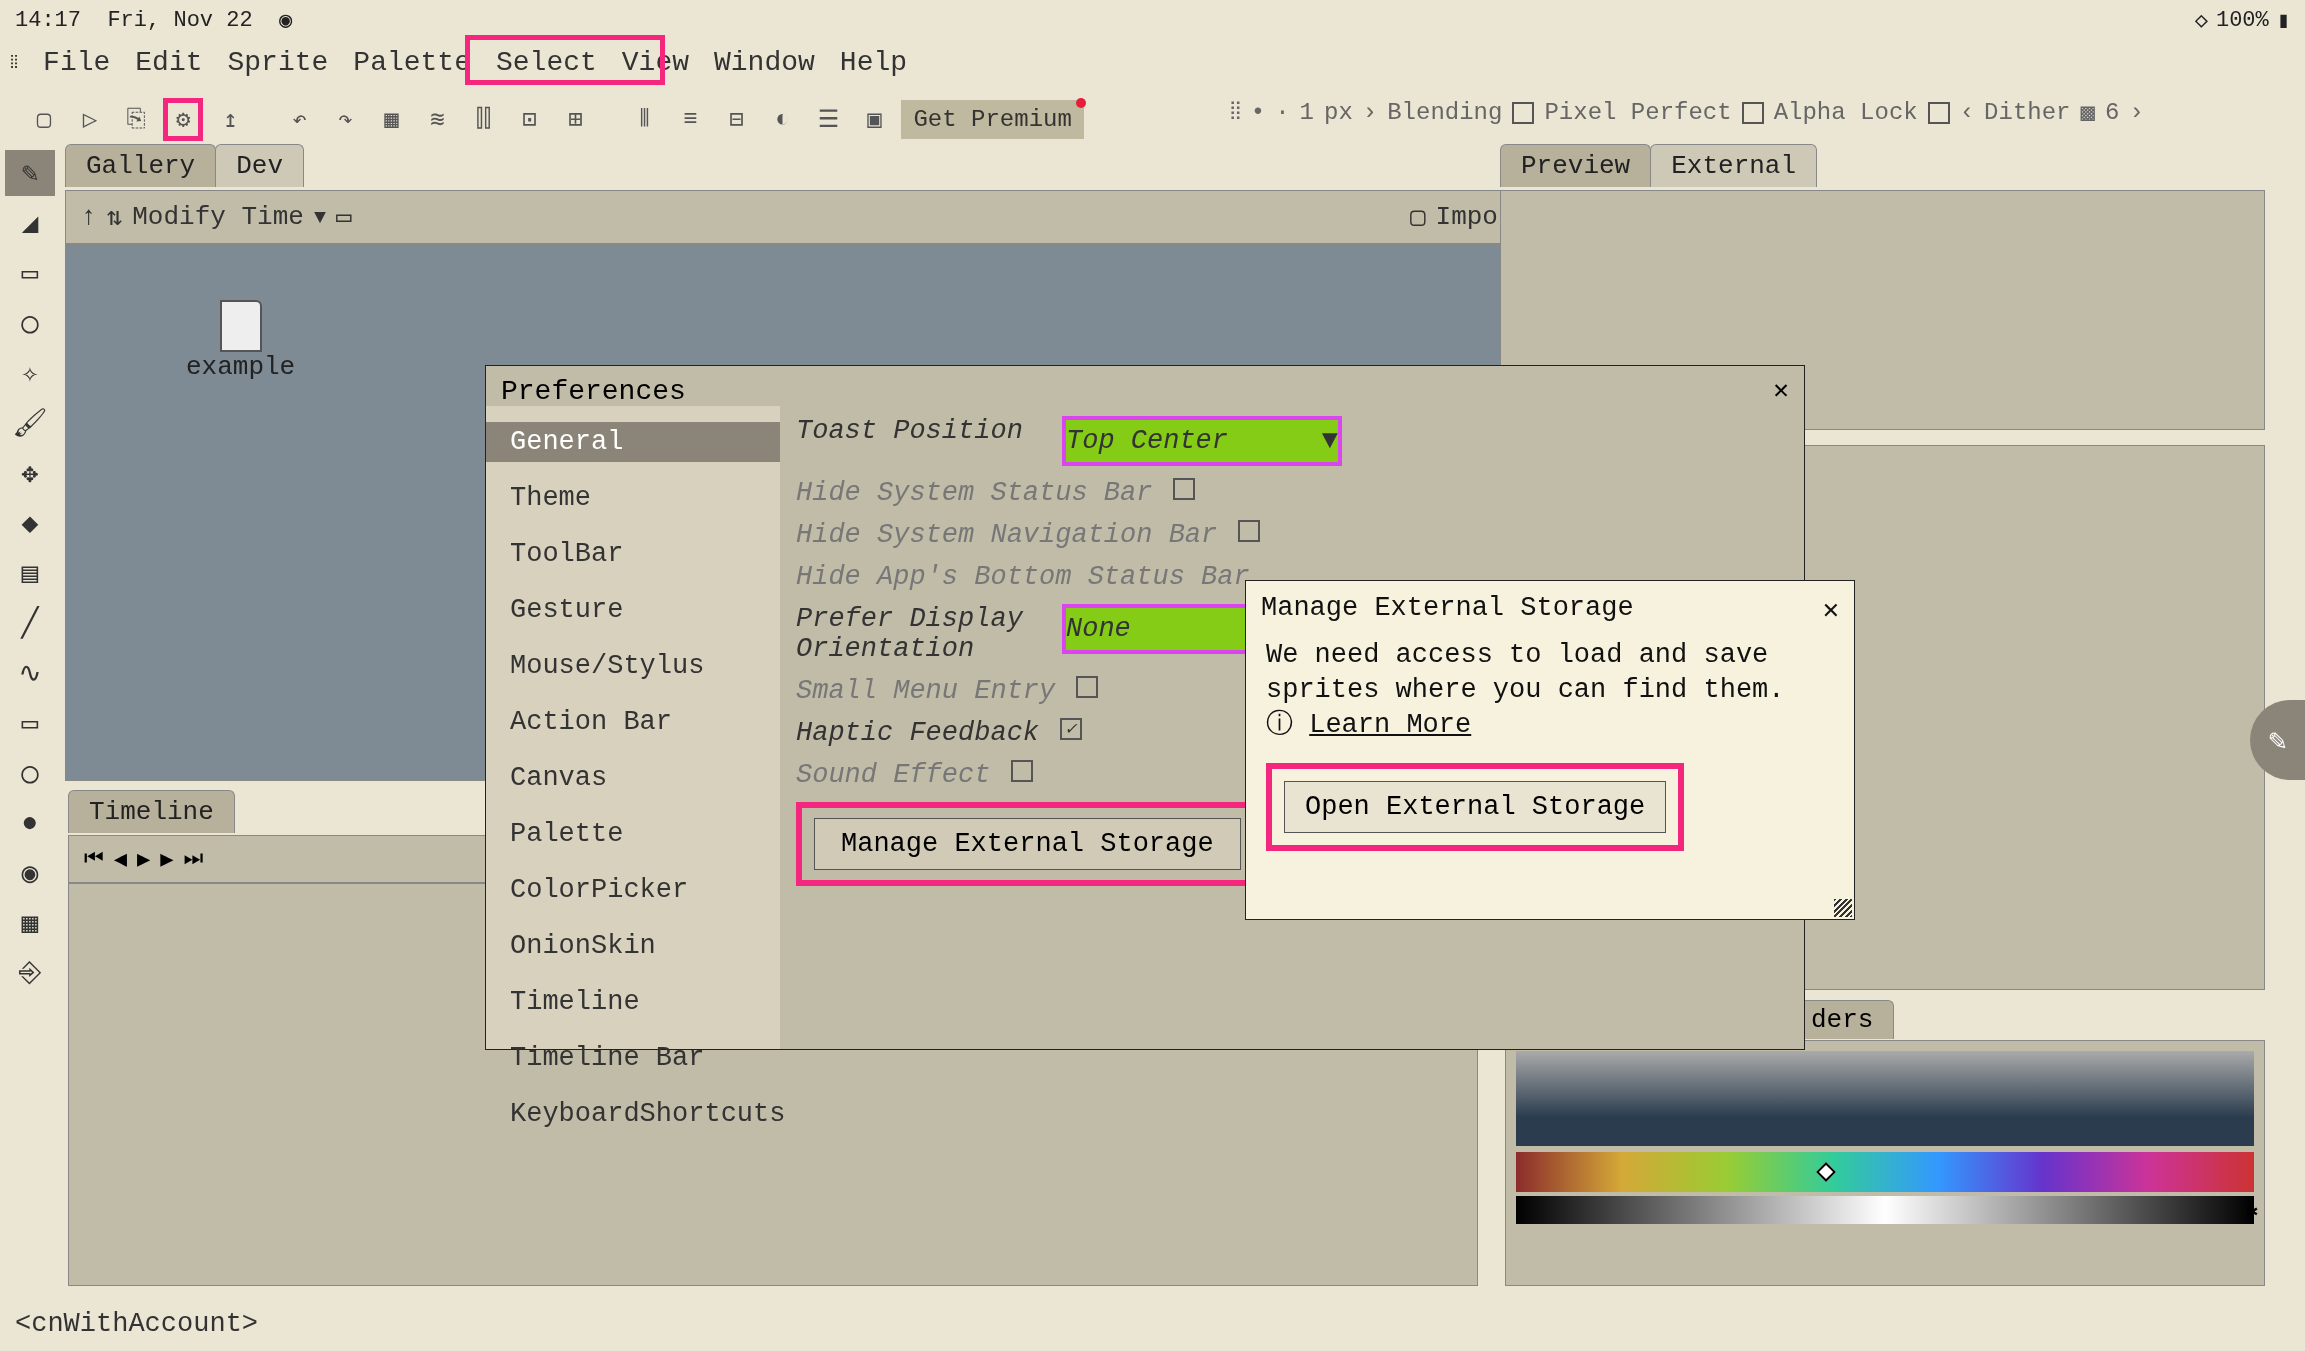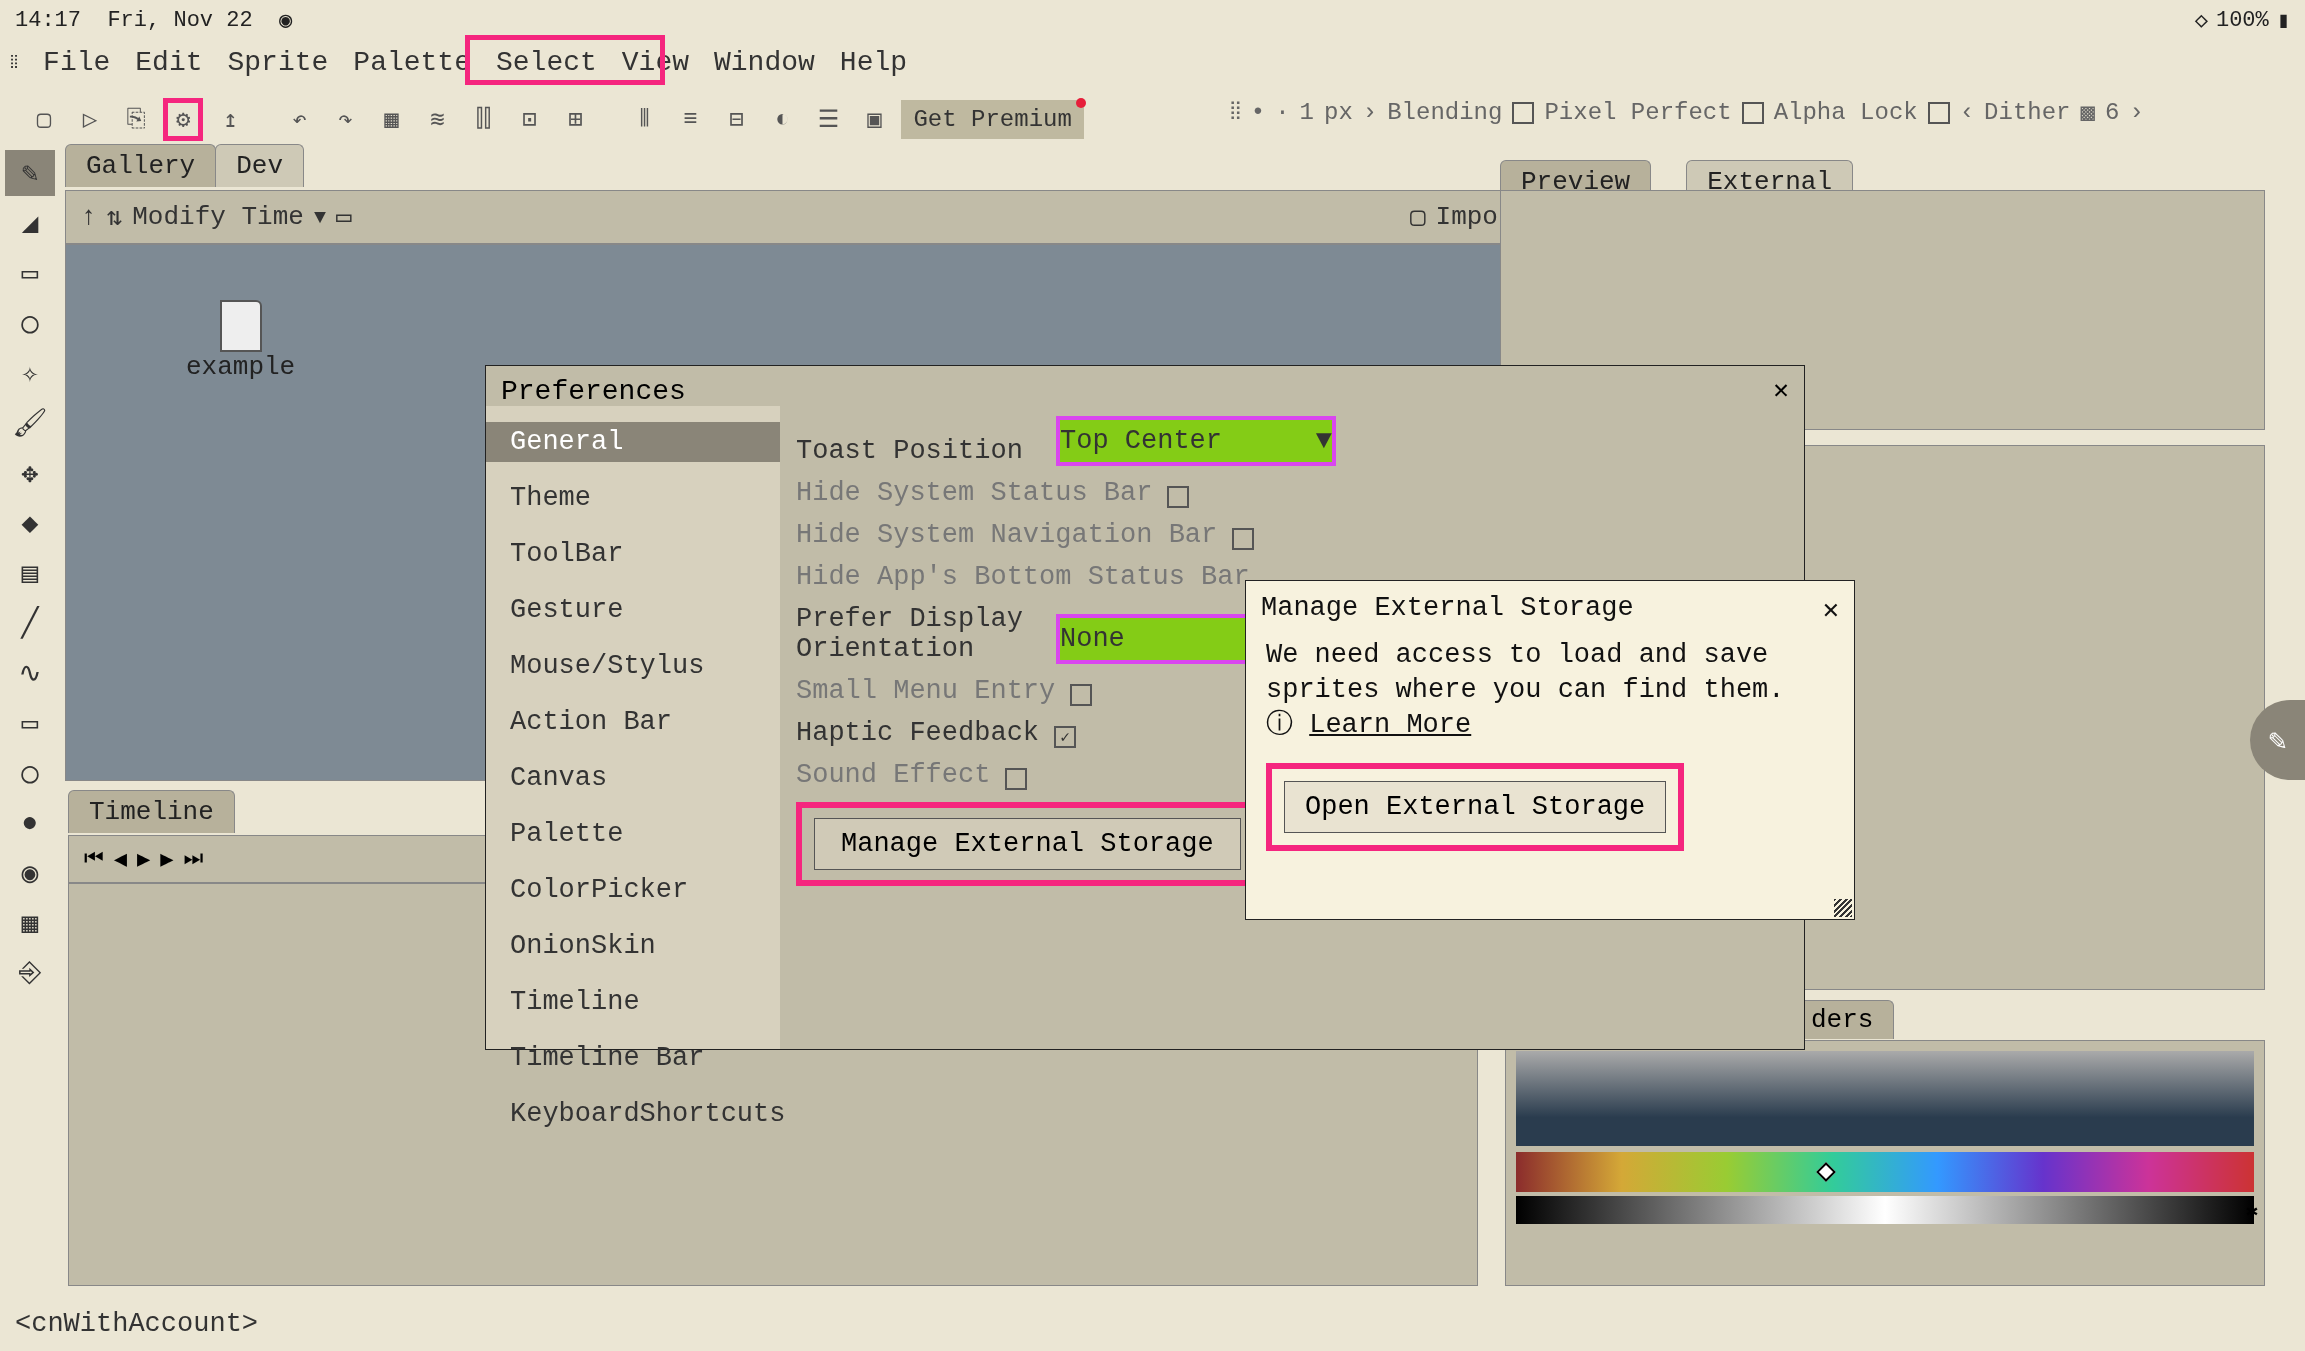--- a/index.html
+++ b/index.html
@@ -31,21 +31,21 @@
 .tab.inactive { background: #cec9b6; }
 
 .gallery-toolbar { position: absolute; top: 190px; left: 65px; right: 625px; height: 54px; background: #c1bca8; border: 1px solid #888; display: flex; align-items: center; padding: 0 15px; gap: 10px; font-size: 26px; color: #333; }
 .gallery-toolbar .spacer { flex: 1; }
 .dropdown-arrow { font-size: 20px; }
 
 .gallery-body { position: absolute; top: 244px; left: 65px; right: 625px; bottom: 570px; background: #7e8a94; border: 1px solid #888; }
 .file-item { position: absolute; top: 55px; left: 120px; display: flex; flex-direction: column; align-items: center; font-size: 26px; color: #222; }
 .file-icon { width: 42px; height: 52px; background: #eee; border: 2px solid #555; border-radius: 0 6px 0 0; position: relative; }
 
-.tabs-right { position: absolute; top: 160px; left: 1500px; display: flex; gap: 36px; }
+.tabs-right { position: absolute; top: 144px; left: 1500px; display: flex; }
 .preview-panel { position: absolute; top: 190px; left: 1500px; right: 40px; height: 240px; background: #c1bca8; border: 1px solid #888; }
 .blank-panel { position: absolute; top: 445px; left: 1500px; right: 40px; height: 545px; background: #c1bca8; border: 1px solid #888; }
 
 
 .timeline-tab { position: absolute; top: 790px; left: 68px; }
 .timeline-panel { position: absolute; top: 835px; left: 68px; width: 1410px; height: 48px; background: #c1bca8; border: 1px solid #888; display: flex; align-items: center; gap: 10px; padding: 0 15px; font-size: 22px; }
 .timeline-body { position: absolute; top: 883px; left: 68px; width: 1410px; bottom: 65px; background: #c1bca8; border: 1px solid #888; }
 
 
 .ders-tab { position: absolute; top: 1000px; left: 1790px; background: #b7b19b; border: 1px solid #888; border-bottom: none; padding: 4px 20px; font-size: 26px; border-radius: 6px 6px 0 0; }
@@ -57,21 +57,21 @@
 
 
 .prefs-dialog { position: absolute; top: 365px; left: 485px; width: 1320px; height: 685px; background: #c1bca8; border: 1px solid #222; }
 .prefs-title { position: absolute; top: 10px; left: 15px; font-size: 28px; }
 .prefs-close { position: absolute; top: 8px; right: 15px; font-size: 26px; }
 .prefs-sidebar { position: absolute; top: 40px; left: 0; width: 294px; bottom: 0; background: #d7d1be; }
 .prefs-cat { padding: 5px 24px; font-size: 27px; color: #333; margin-top: 16px; }
 .prefs-cat.selected { background: #8a8578; color: #fff; }
 .general-highlight { position: absolute; top: 35px; left: 465px; width: 200px; height: 50px; border: 5px solid #f5267e; pointer-events: none; }
 .prefs-content { position: absolute; top: 50px; left: 310px; right: 20px; font-size: 27px; color: #333; }
-.prefs-row { display: flex; align-items: flex-end; gap: 15px; margin-bottom: 12px; }
+.prefs-row { display: flex; align-items: flex-start; gap: 21px; margin-bottom: 12px; font-style: italic; }
 .prefs-row.disabled { color: #777; }
 .prefs-select { background: #84cc16; border: 4px solid #d946ef; padding: 6px 0; min-width: 280px; display: flex; justify-content: space-between; }
 .checkbox { width: 22px; height: 22px; border: 2px solid #555; display: inline-flex; align-items: center; justify-content: center; font-size: 16px; }
 .mes-btn { background: #d0cab7; border: 1px solid #555; padding: 10px 26px; font-size: 27px; }
 .mes-highlight { border: 6px solid #f5267e; padding: 10px 12px; display: inline-block; }
 
 
 .ext-popup { position: absolute; top: 580px; left: 1245px; width: 610px; height: 340px; background: #f7f2de; border: 1px solid #222; resize: both; }
 .ext-title { padding: 12px 15px; font-size: 27px; color: #111; display: flex; justify-content: space-between; }
 .ext-body { padding: 0 20px; font-size: 27px; color: #111; line-height: 1.3; }

